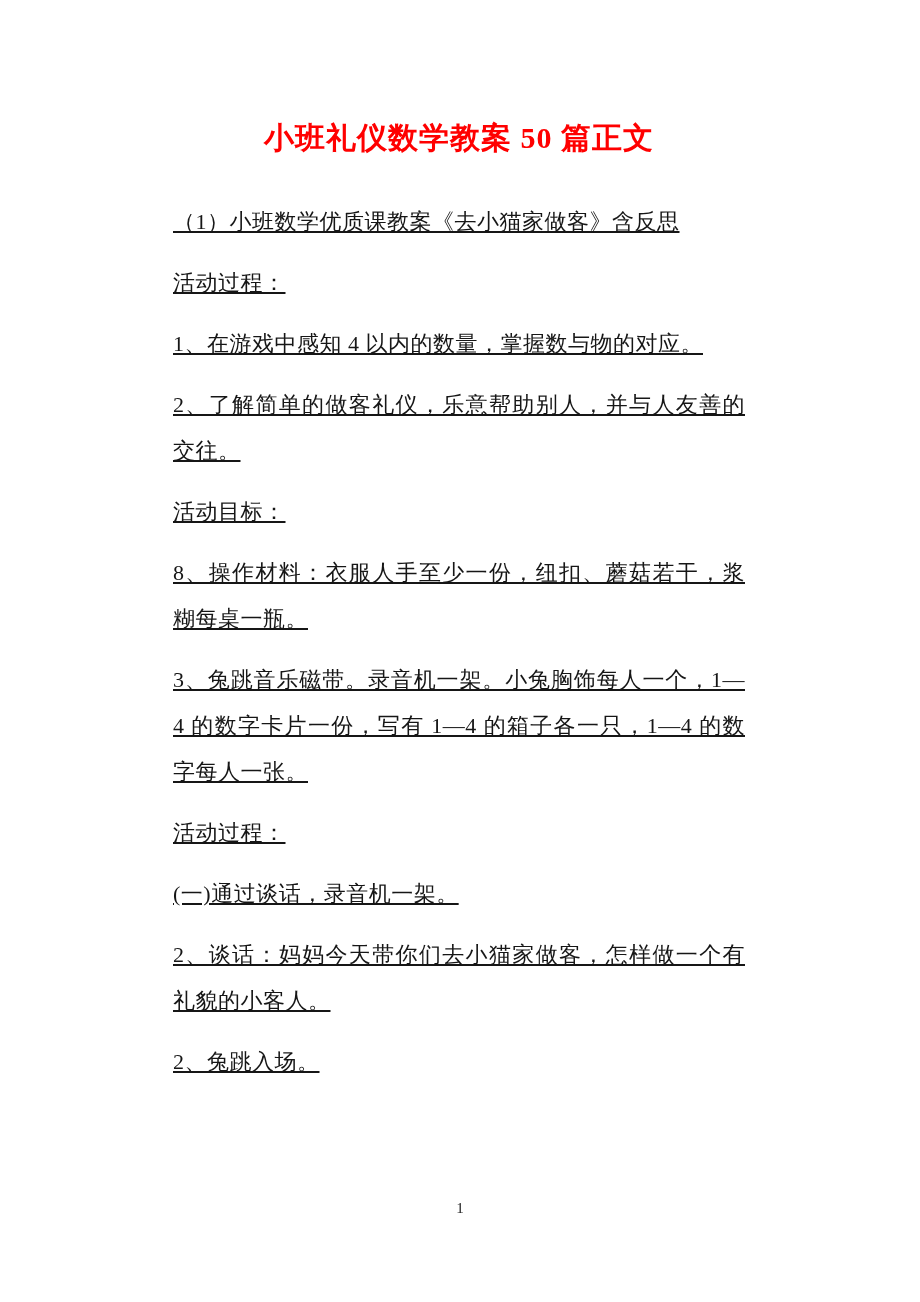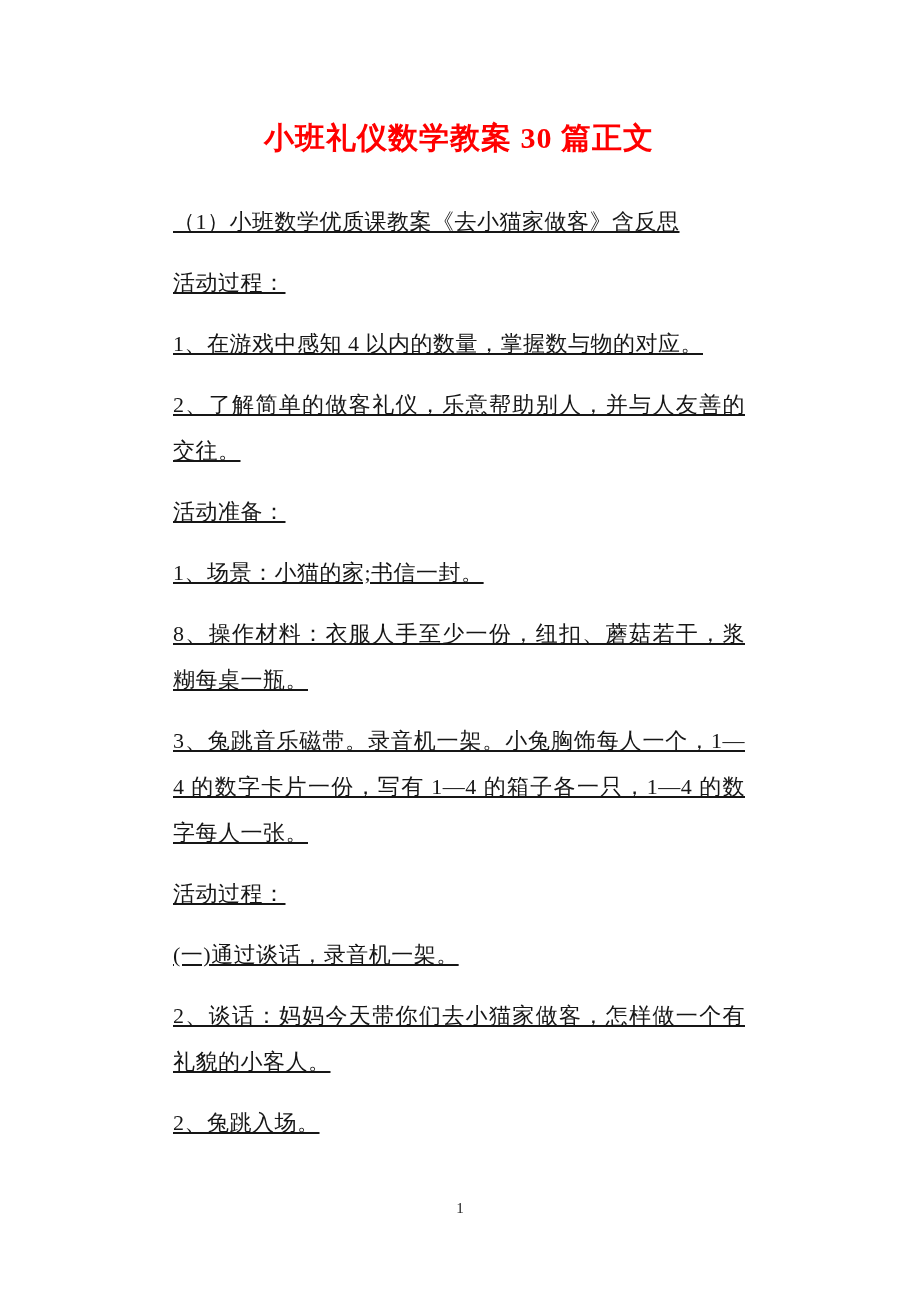--- a/index.html
+++ b/index.html
@@ -49,28 +49,27 @@
     line-height: 20px;
     color: #222222;
     font-family: "Liberation Serif", "DejaVu Serif", serif;
   }
 </style>
 </head>
 <body>
 
 <div class="page">
   <div class="content">
-    <h1 class="doc-title" data-bind="document.title" data-bind-style="color:document.colors.title_red" style="color: rgb(255, 0, 0);">小班礼仪数学教案 30 篇正文</h1>
+    <h1 class="doc-title" data-bind="document.title" data-bind-style="color:document.colors.title_red" style="color: rgb(255, 0, 0);">小班礼仪数学教案 50 篇正文</h1>
 
     <p class="para" data-bind="document.paragraphs.0">（1）小班数学优质课教案《去小猫家做客》含反思</p>
     <p class="para" data-bind="document.paragraphs.1">活动过程：</p>
     <p class="para" data-bind="document.paragraphs.2">1、在游戏中感知 4 以内的数量，掌握数与物的对应。</p>
     <p class="para" data-bind="document.paragraphs.3">2、了解简单的做客礼仪，乐意帮助别人，并与人友善的交往。</p>
-    <p class="para" data-bind="document.paragraphs.4">活动准备：</p>
-    <p class="para" data-bind="document.paragraphs.5">1、场景：小猫的家;书信一封。</p>
+    <p class="para" data-bind="document.paragraphs.4">活动目标：</p>
     <p class="para" data-bind="document.paragraphs.6">8、操作材料：衣服人手至少一份，纽扣、蘑菇若干，浆糊每桌一瓶。</p>
     <p class="para" data-bind="document.paragraphs.7">3、兔跳音乐磁带。录音机一架。小兔胸饰每人一个，1—4 的数字卡片一份，写有 1—4 的箱子各一只，1—4 的数字每人一张。</p>
     <p class="para" data-bind="document.paragraphs.8">活动过程：</p>
     <p class="para" data-bind="document.paragraphs.9">(一)通过谈话，录音机一架。</p>
     <p class="para" data-bind="document.paragraphs.10">2、谈话：妈妈今天带你们去小猫家做客，怎样做一个有礼貌的小客人。</p>
     <p class="para" data-bind="document.paragraphs.11">2、兔跳入场。</p>
   </div>
 
   <div class="footer" data-bind="document.footer.page_number">1</div>
 </div>

